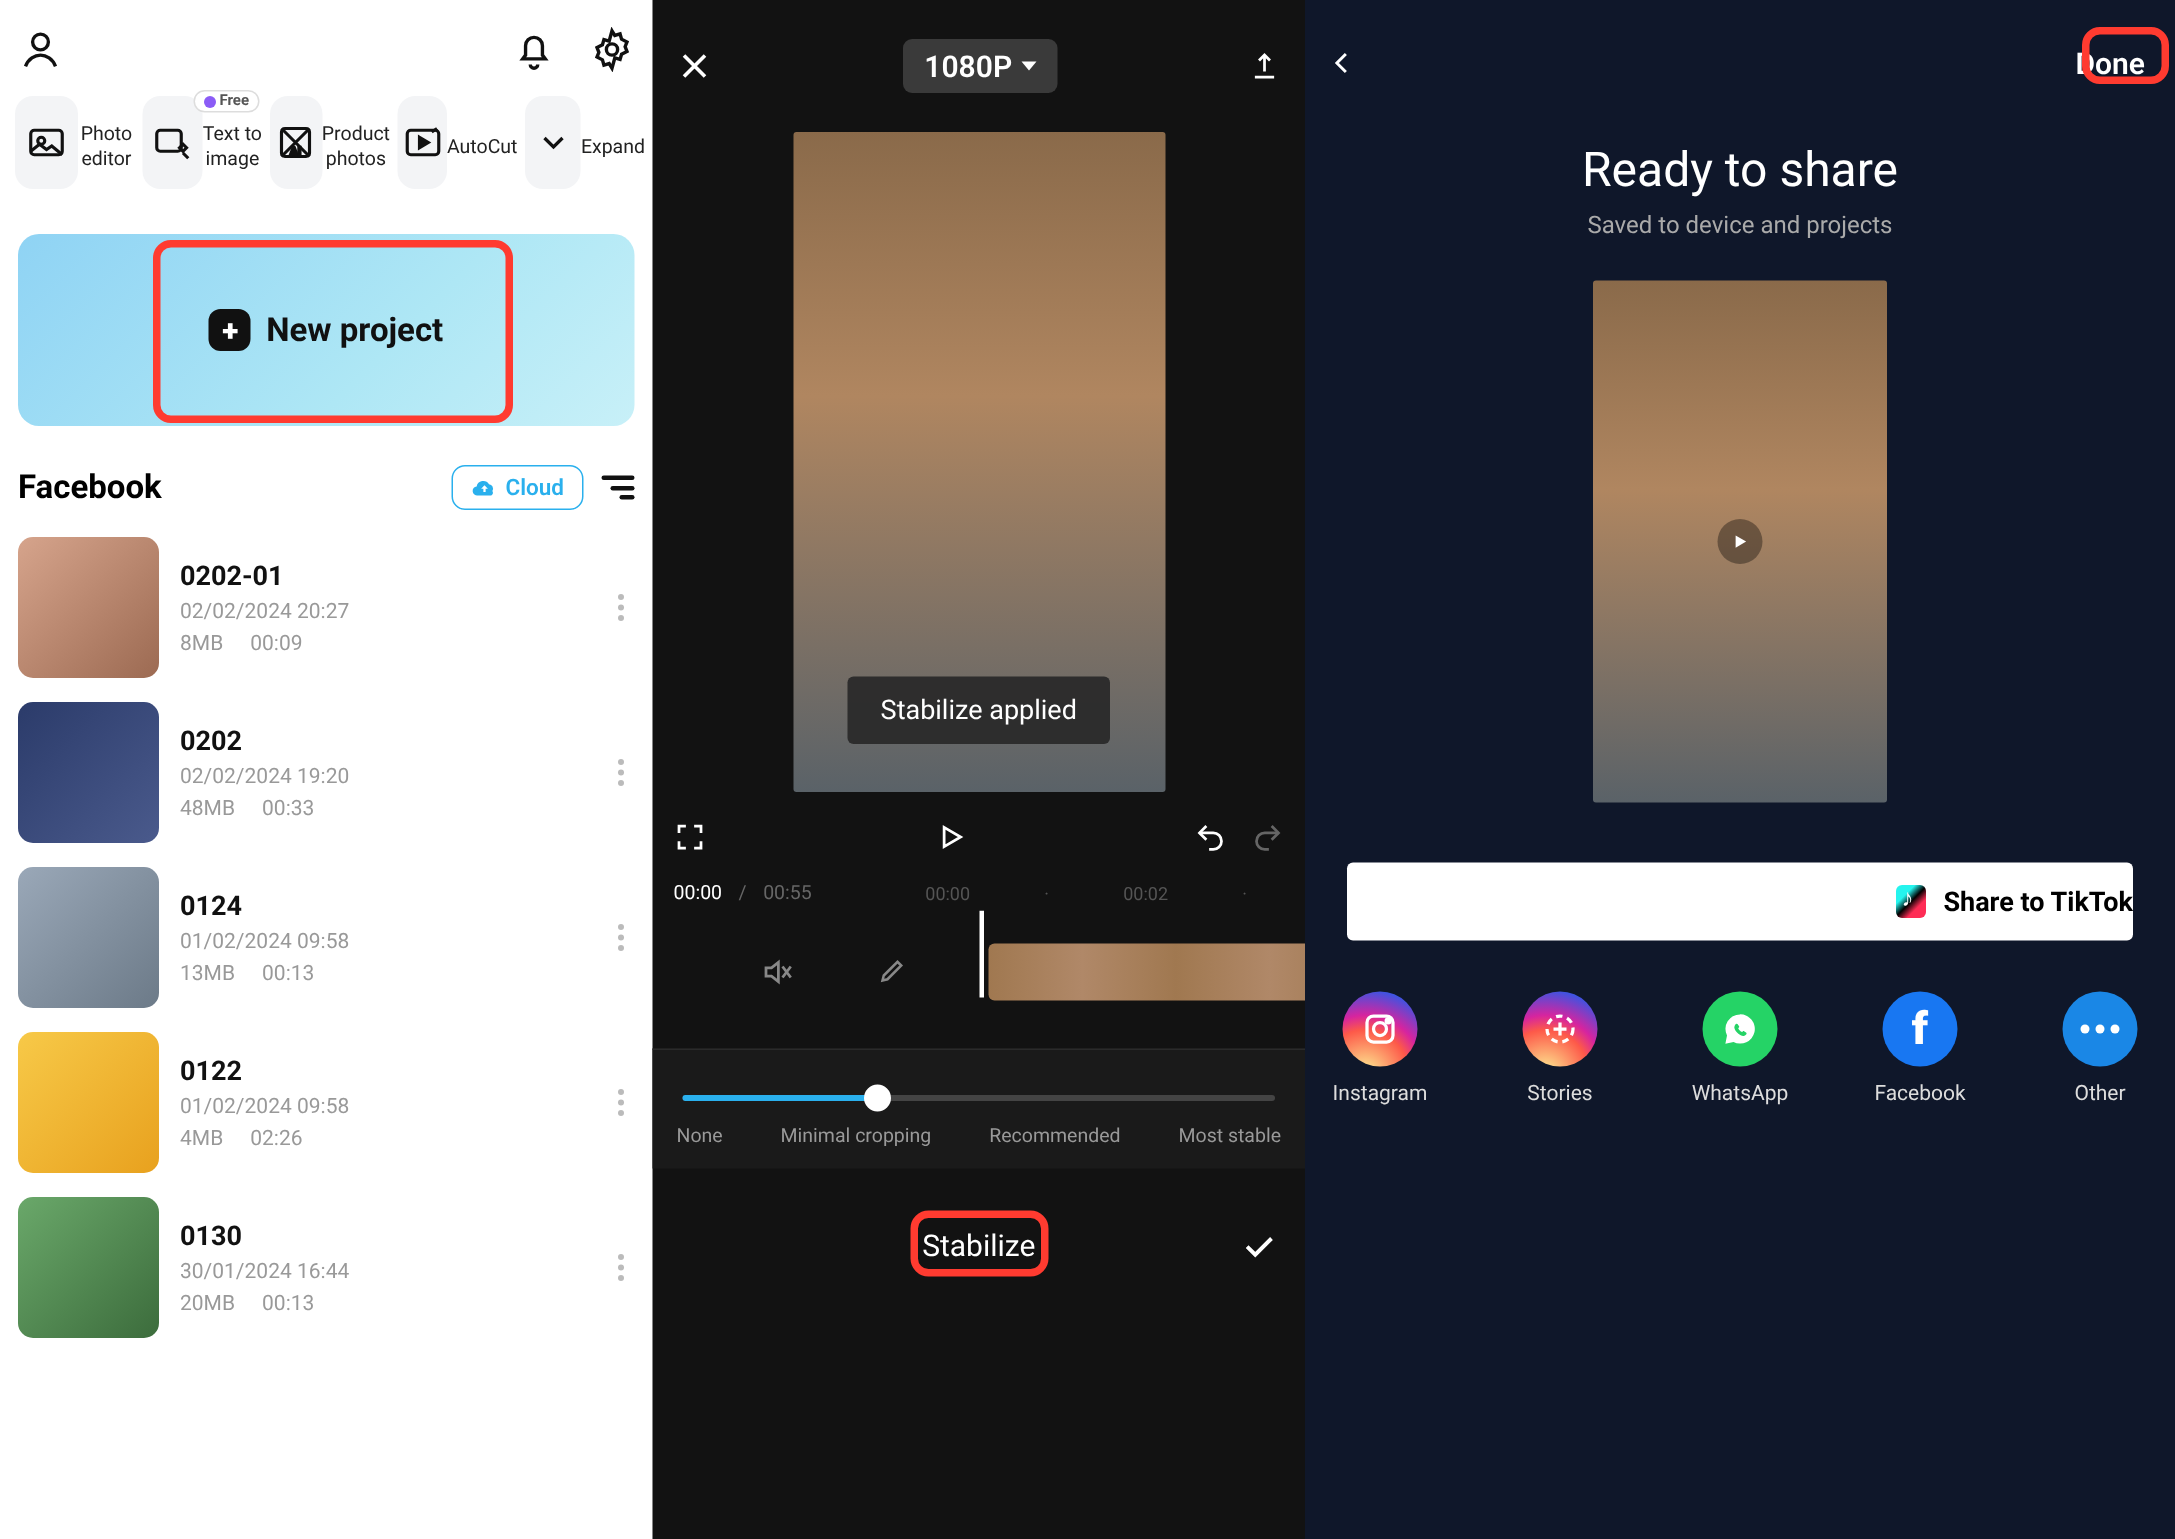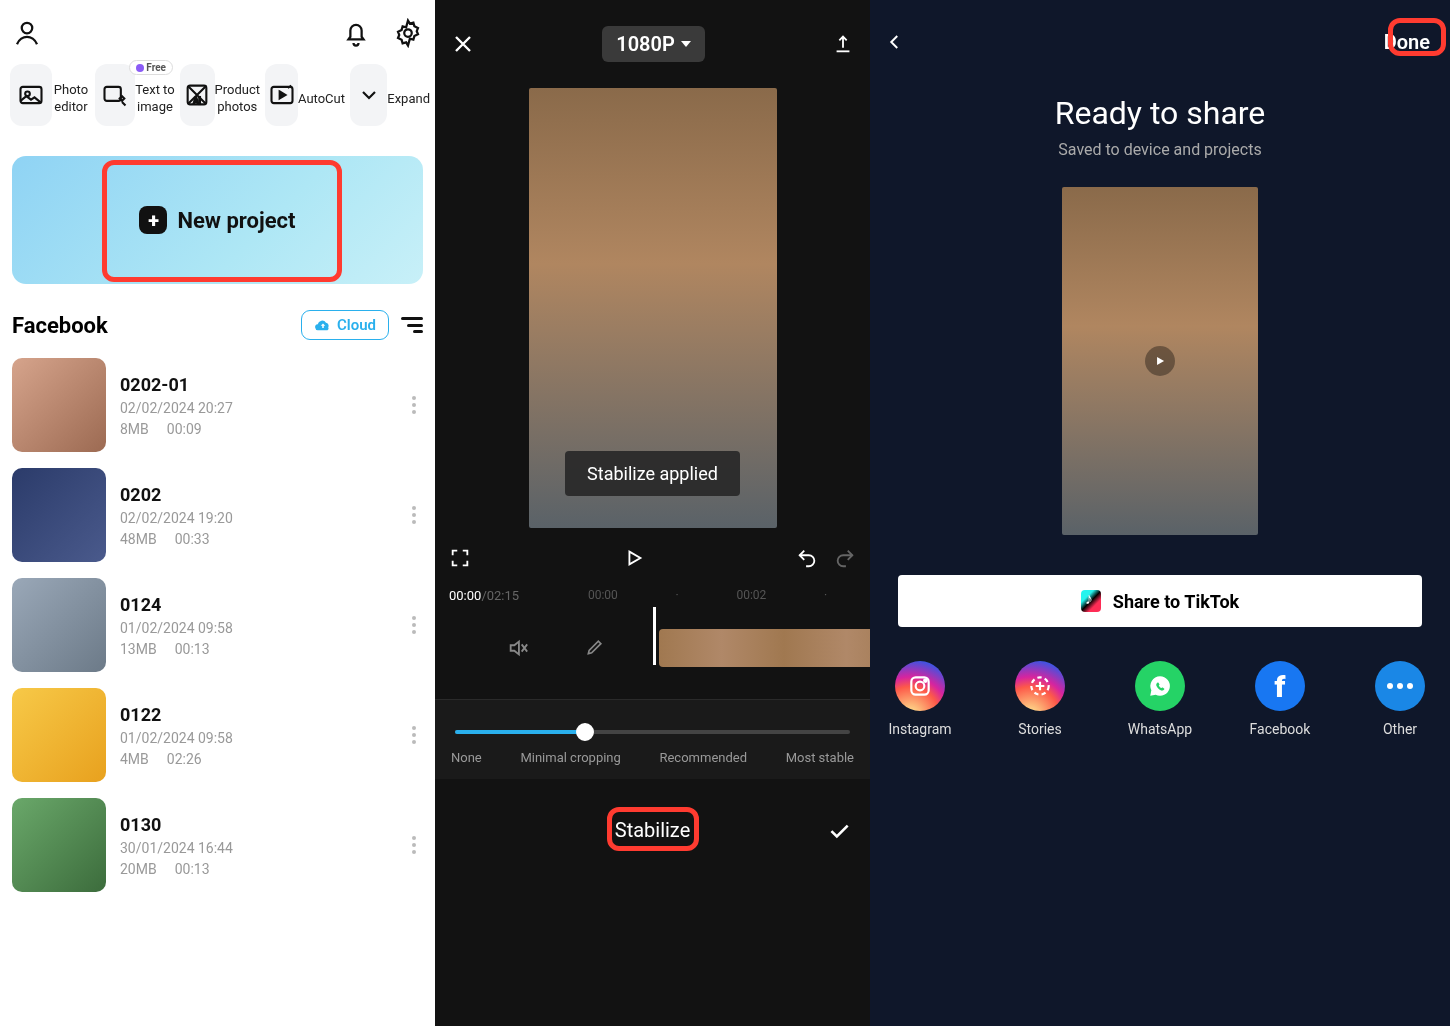--- a/index.html
+++ b/index.html
@@ -58,21 +58,21 @@
 .upload-icon { width: 22px; height: 26px; }
 
 .video-preview { width: 248px; height: 440px; margin: 0 auto; background: linear-gradient(180deg,#8a6a4a 0%, #b08660 40%, #5a6268 100%); border-radius: 2px; display: flex; align-items: flex-end; justify-content: center; position: relative; }
 .toast { position: absolute; bottom: 32px; background: rgba(40,40,40,0.92); color: #fff; font-size: 18px; padding: 12px 22px; border-radius: 4px; }
 
 .player-row { display: flex; align-items: center; justify-content: space-between; padding: 18px 14px; }
 .player-row .spacer { flex: 1; }
 .play-btn { width: 22px; height: 24px; }
 .undo-redo { display: flex; gap: 16px; }
 
-.time-row { display: flex; gap: 0; padding: 0 14px; font-size: 13px; color: #666; }
+.time-row { display: flex; align-items: center; gap: 11px; padding: 0 14px; font-size: 13px; color: #666; }
 .time-row .cur { color: #fff; }
 .time-ticks { flex: 1; display: flex; justify-content: space-around; font-size: 12px; color: #555; padding-left: 40px; }
 
 .timeline-clips { height: 92px; position: relative; margin-top: 4px; overflow: hidden; }
 .playhead { position: absolute; left: 218px; top: 0; width: 3px; height: 58px; background: #fff; }
 .clip-strip { position: absolute; left: 224px; top: 22px; height: 38px; width: 250px; background: linear-gradient(90deg,#a07850,#b08868,#a07850,#b08868,#a07850); border-radius: 4px; }
 .mute-icon { position: absolute; left: 72px; top: 30px; }
 .pen-icon { position: absolute; left: 150px; top: 30px; }
 
 .slider-area { padding: 30px 14px 14px 14px; background: #1a1a1a; border-top: 1px solid #2a2a2a; }
@@ -92,21 +92,21 @@
 .back-chev { font-size: 24px; color: #fff; }
 .done-btn { font-size: 20px; font-weight: 600; color: #fff; position: relative; padding: 2px 4px; }
 .hl-done { position: absolute; top: 18px; right: 4px; width: 58px; height: 38px; }
 
 .share-title { font-size: 32px; font-weight: 400; text-align: center; margin-top: 18px; }
 .share-sub { font-size: 16px; color: #aaa; text-align: center; margin-top: 8px; }
 
 .share-preview { width: 196px; height: 348px; margin: 28px auto 0 auto; background: linear-gradient(180deg,#8a6a4a 0%, #b08660 40%, #5a6268 100%); border-radius: 2px; display: flex; align-items: center; justify-content: center; }
 .play-circle { width: 30px; height: 30px; background: rgba(0,0,0,0.35); border-radius: 50%; display: flex; align-items: center; justify-content: center; }
 
-.share-tiktok-btn { margin: 40px 28px 0 28px; height: 52px; background: #fff; color: #000; border-radius: 4px; display: flex; align-items: center; justify-content: center; gap: 12px; font-size: 18px; font-weight: 700; }
+.share-tiktok-btn { margin: 40px 28px 0 28px; height: 52px; background: #fff; color: #000; border-radius: 4px; display: flex; align-items: center; justify-content: flex-end; gap: 12px; font-size: 18px; font-weight: 700; }
 .tiktok-glyph { width: 20px; height: 22px; background: linear-gradient(135deg,#25f4ee 30%,#000 50%,#fe2c55 70%); border-radius: 4px; display: inline-block; position: relative; }
 .tiktok-glyph::after{content:"♪"; position:absolute; left:4px; top:-1px; color:#fff; font-size:16px; font-weight:900;}
 
 .share-row { display: flex; justify-content: space-between; padding: 34px 4px 0 4px; }
 .share-item { display: flex; flex-direction: column; align-items: center; gap: 10px; width: 92px; }
 .share-circle { width: 50px; height: 50px; border-radius: 50%; display: flex; align-items: center; justify-content: center; font-size: 26px; color: #fff; font-weight: 700; }
 .sc-ig { background: radial-gradient(circle at 30% 110%,#fdf497 0%,#fd5949 45%,#d6249f 60%,#285AEB 90%); }
 .sc-stories { background: radial-gradient(circle at 30% 110%,#fdf497 0%,#fd5949 45%,#d6249f 60%,#285AEB 90%); }
 .sc-wa { background: #25d366; }
 .sc-fb { background: #1877f2; }
@@ -352,21 +352,21 @@
             <path d="M15 14l5-5-5-5"></path>
             <path d="M20 9H10a6 6 0 0 0 0 12h3"></path>
           </svg>
         </div>
     </div>
   </div>
 
   <div class="time-row">
     <span class="cur">00:00</span>
     <span>/</span>
-    <span>02:15</span>
+    <span>00:55</span>
     <div class="time-ticks">
       <span>00:00</span>
       <span>·</span>
       <span>00:02</span>
       <span>·</span>
     </div>
   </div>
 
   <div class="timeline-clips">
     <div class="mute-icon">

